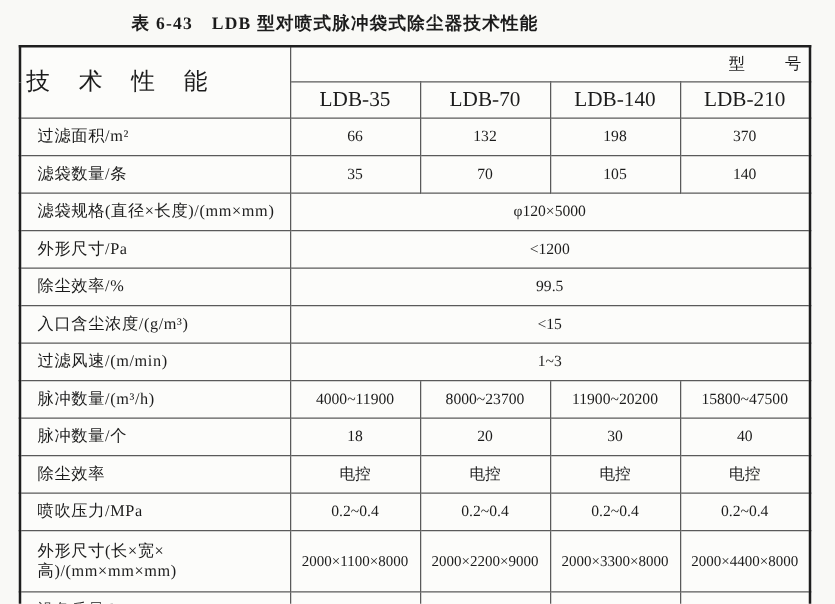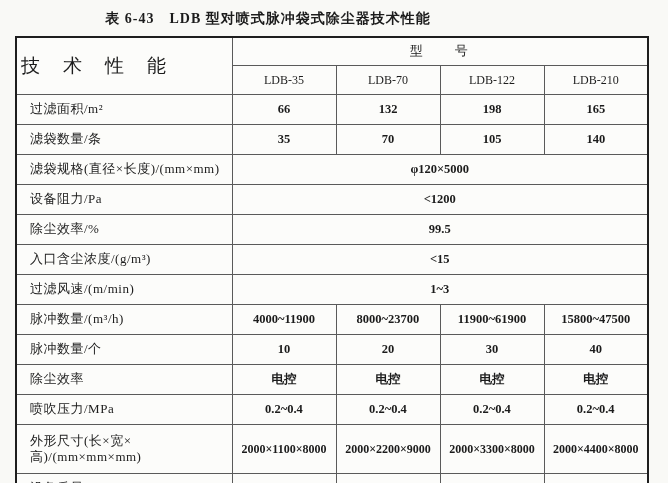--- a/index.html
+++ b/index.html
@@ -56,28 +56,28 @@
   }
   table.spec td.corner {
     text-align: left;
     font-size: 19px;
     letter-spacing: 2px;
     margin-top: 32px;
   }
   table.spec td.group-header {
     letter-spacing: 2px;
     height: 25px;
+    text-align: right;
   }
   table.spec td.model {
     height: 26px;
-    font-size: 12px;
+    font-size: 17px;
   }
   table.spec td.val {
     font-size: 12.5px;
-    font-weight: bold;
   }
   tr.tall td { height: 46px; }
   tr.tall td.val { font-size: 12px; padding-left: 1px; padding-right: 1px; margin-left: 12px; }
 </style>
 </head>
 <body>
 
 <div class="page">
 
   <div class="title">表 6-43　LDB 型对喷式脉冲袋式除尘器技术性能</div>
@@ -91,68 +91,68 @@
         <col class="c-val">
     </colgroup>
     <tbody>
       <tr>
         <td class="corner" rowspan="2">技　术　性　能</td>
         <td class="group-header" colspan="4">型　　号</td>
       </tr>
       <tr>
         <td class="model">LDB-35</td>
         <td class="model">LDB-70</td>
-        <td class="model">LDB-122</td>
+        <td class="model">LDB-140</td>
         <td class="model">LDB-210</td>
       </tr>
 
       <tr>
         <td class="label">过滤面积/m²</td>
         <td class="val">66</td>
         <td class="val">132</td>
         <td class="val">198</td>
-        <td class="val">165</td>
+        <td class="val">370</td>
       </tr>
       <tr>
         <td class="label">滤袋数量/条</td>
         <td class="val">35</td>
         <td class="val">70</td>
         <td class="val">105</td>
         <td class="val">140</td>
       </tr>
       <tr>
         <td class="label">滤袋规格(直径×长度)/(mm×mm)</td>
         <td class="val" colspan="4">φ120×5000</td>
       </tr>
       <tr>
-        <td class="label">设备阻力/Pa</td>
+        <td class="label">外形尺寸/Pa</td>
         <td class="val" colspan="4">&lt;1200</td>
       </tr>
       <tr>
         <td class="label">除尘效率/%</td>
         <td class="val" colspan="4">99.5</td>
       </tr>
       <tr>
         <td class="label">入口含尘浓度/(g/m³)</td>
         <td class="val" colspan="4">&lt;15</td>
       </tr>
       <tr>
         <td class="label">过滤风速/(m/min)</td>
         <td class="val" colspan="4">1~3</td>
       </tr>
       <tr>
         <td class="label">脉冲数量/(m³/h)</td>
         <td class="val">4000~11900</td>
         <td class="val">8000~23700</td>
-        <td class="val">11900~61900</td>
+        <td class="val">11900~20200</td>
         <td class="val">15800~47500</td>
       </tr>
       <tr>
         <td class="label">脉冲数量/个</td>
-        <td class="val">10</td>
+        <td class="val">18</td>
         <td class="val">20</td>
         <td class="val">30</td>
         <td class="val">40</td>
       </tr>
       <tr>
         <td class="label">除尘效率</td>
         <td class="val">电控</td>
         <td class="val">电控</td>
         <td class="val">电控</td>
         <td class="val">电控</td>

